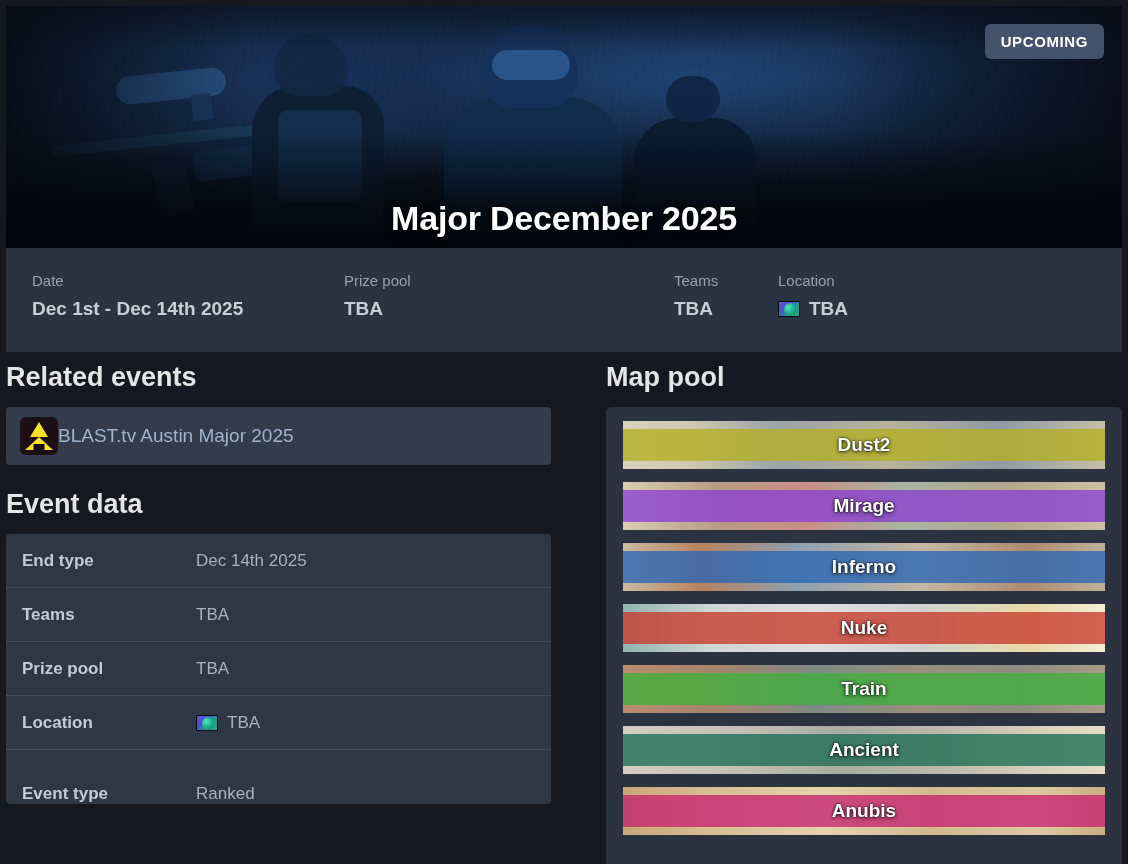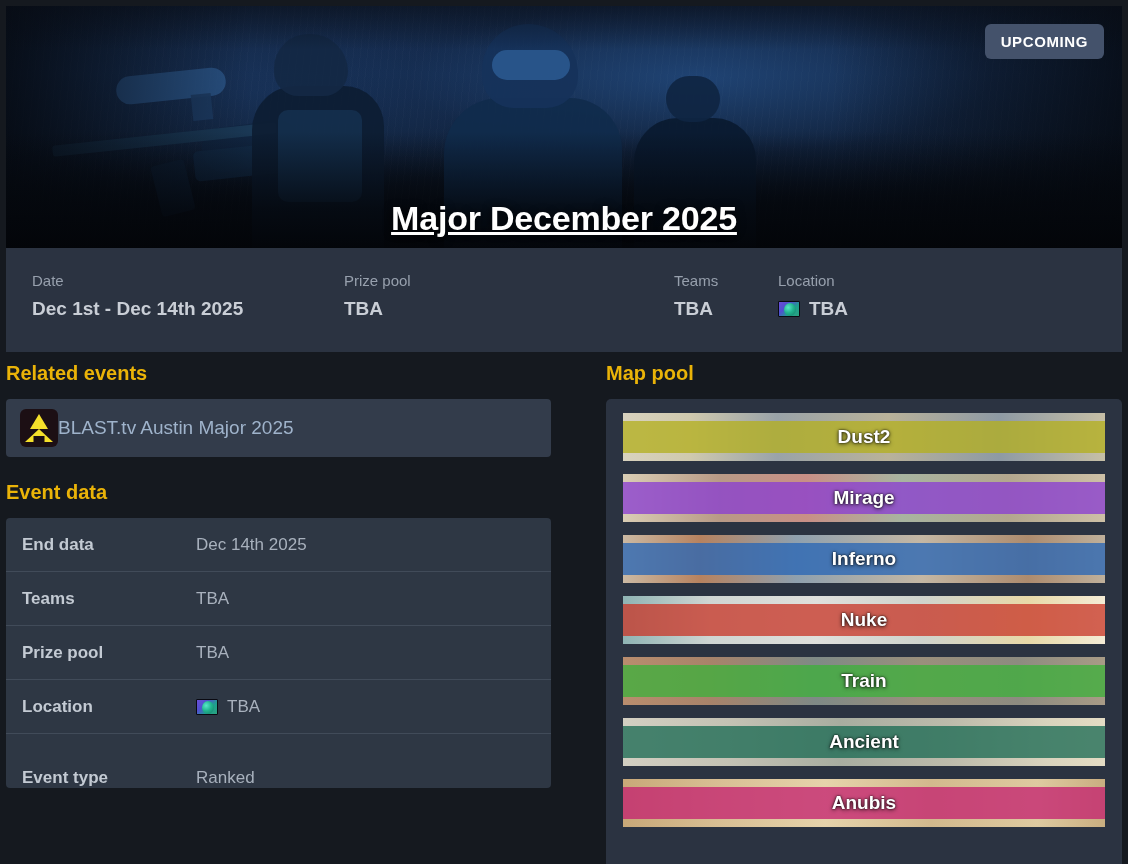--- a/index.html
+++ b/index.html
@@ -53,21 +53,20 @@
     position: absolute; inset: 0;
     background:
       linear-gradient(180deg, rgba(8,12,20,0.55) 0%, rgba(8,12,20,0) 18%, rgba(5,9,16,0) 52%, rgba(4,7,12,0.82) 84%, rgba(3,5,9,0.97) 100%),
       linear-gradient(90deg, rgba(5,9,16,0.85) 0%, rgba(5,9,16,0) 22%, rgba(5,9,16,0) 74%, rgba(5,9,16,0.8) 100%);
   }
   .hero-title {
     position: absolute; left: 0; right: 0; bottom: 10px;
     text-align: center; color: #ffffff;
     font-size: 34px; font-weight: 700; letter-spacing: -0.2px;
     text-shadow: 0 2px 10px rgba(0,0,0,0.85);
-    text-decoration: underline;
   }
   .status-badge {
     position: absolute; right: 18px; top: 18px;
     background: #44526b; color: #ffffff;
     font-size: 15px; font-weight: 700; letter-spacing: .6px;
     padding: 9px 16px; border-radius: 6px;
   }
 
   
   .infobar {
@@ -88,21 +87,21 @@
     position: relative; flex: 0 0 auto; border-radius: 1px;
   }
   .globe::after {
     content: ""; position: absolute; left: 5px; top: 1px; width: 12px; height: 13px;
     border-radius: 50%;
     background: radial-gradient(circle at 35% 35%, #59e6c9 0%, #21b48f 45%, #147a63 100%);
   }
 
   
   .section-title {
-    color: #eab308; font-size: 20px; font-weight: 700;
+    color: #e5e5e5; font-size: 27px; font-weight: 700;
   }
   .left-col { position: absolute; left: 6px; top: 362px; width: 545px; }
   #related-title { margin-bottom: 14px; }
   .related-card {
     background: #333c4b; border-radius: 4px;
     height: 58px; display: flex; align-items: center; padding: 0 14px; 
   }
   .blast-logo {
     width: 38px; height: 38px; border-radius: 6px; flex: 0 0 auto;
     background: #1c0f14; position: relative; overflow: hidden;
@@ -239,21 +238,21 @@
       </span>
       <span class="related-name">BLAST.tv Austin Major 2025</span>
     </div>
 
     <div class="section-title" id="eventdata-title">Event data</div>
 
     <div class="data-table">
 
 
       <div class="data-row">
-        <div class="data-key">End data</div>
+        <div class="data-key">End type</div>
         <div class="data-val">Dec 14th 2025</div>
       </div>
 
       <div class="data-row">
         <div class="data-key">Teams</div>
         <div class="data-val">TBA</div>
       </div>
 
       <div class="data-row">
         <div class="data-key">Prize pool</div>

